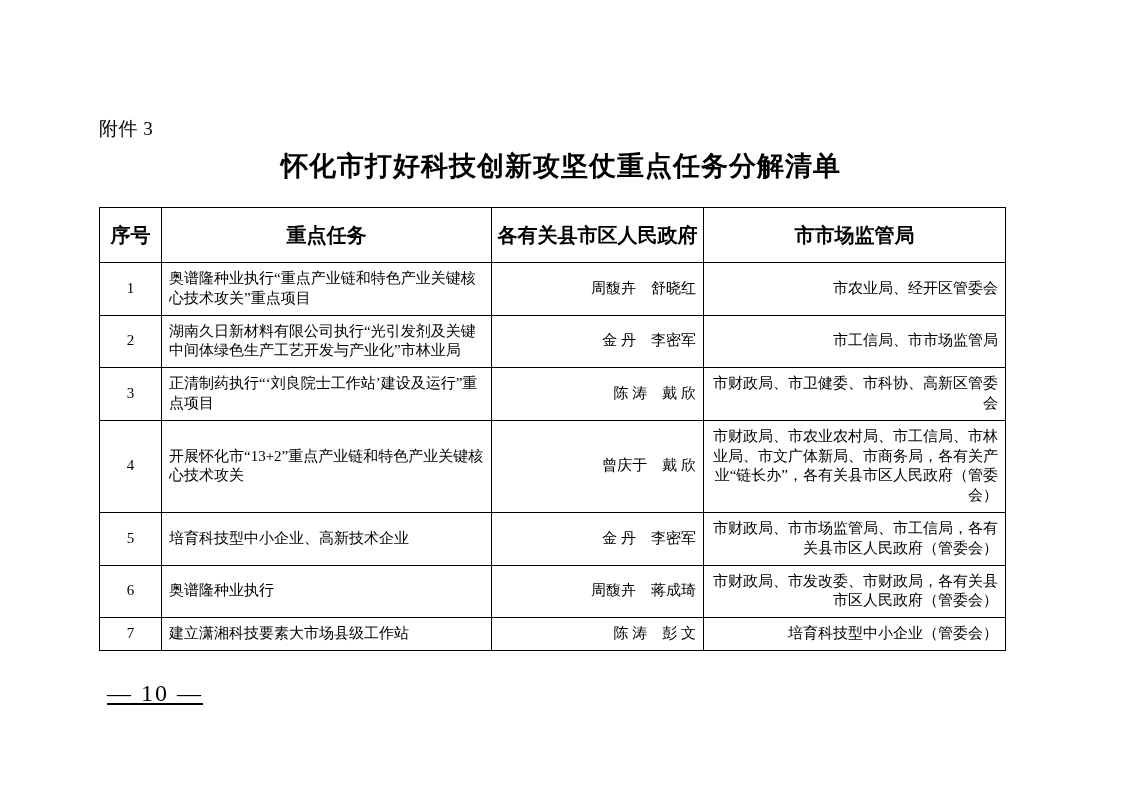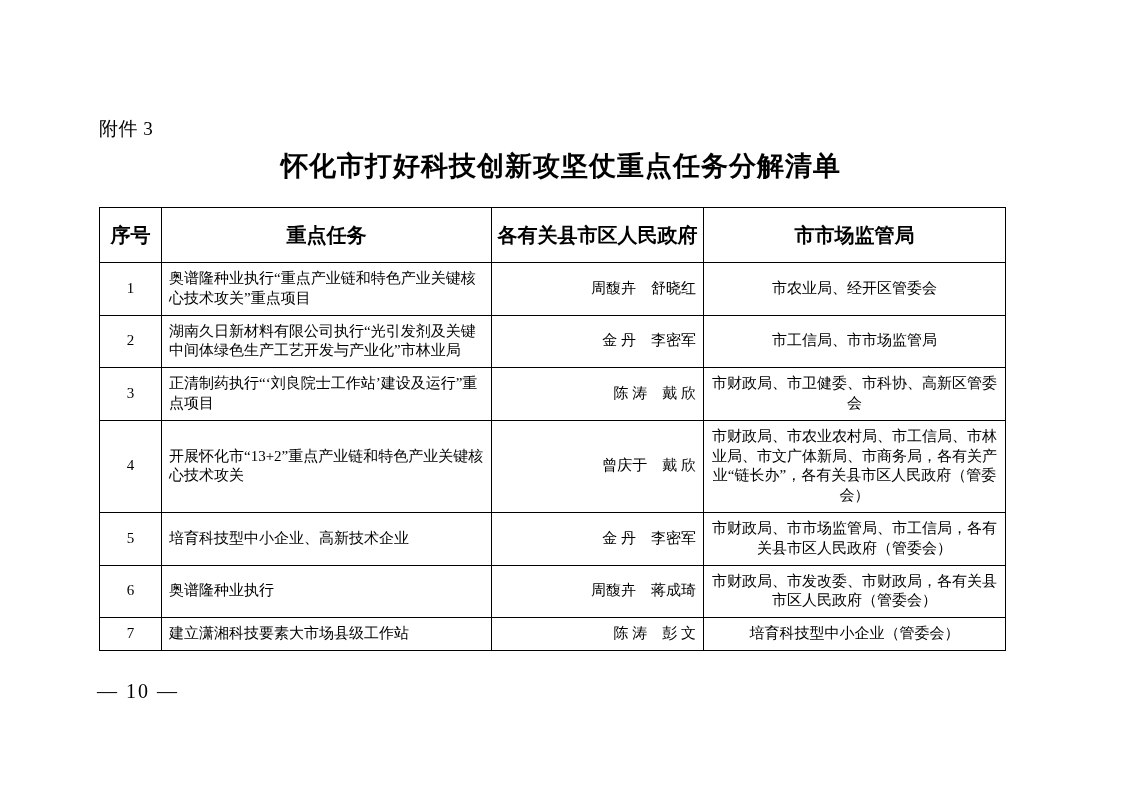--- a/index.html
+++ b/index.html
@@ -78,30 +78,31 @@
   td.cell-task {
     text-align: left;
     font-size: 15px;
   }
   td.cell-person {
     text-align: right;
     font-size: 15.5px;
     white-space: pre;
   }
   td.cell-unit {
-    text-align: center;
+    text-align: right;
     font-size: 14.5px;
   }
   .page-number {
     position: absolute;
-    left: 97px;
+    left: 107px;
     top: 680px;
-    font-size: 20px;
+    font-size: 24px;
     letter-spacing: 2px;
     font-family: "Liberation Serif", "DejaVu Serif", serif;
+    text-decoration: underline;
   }
 </style>
 </head>
 <body>
 
 <div class="page">
 
   <div class="attachment-label">附件 3</div>
 
   <div class="doc-title">怀化市打好科技创新攻坚仗重点任务分解清单</div>

